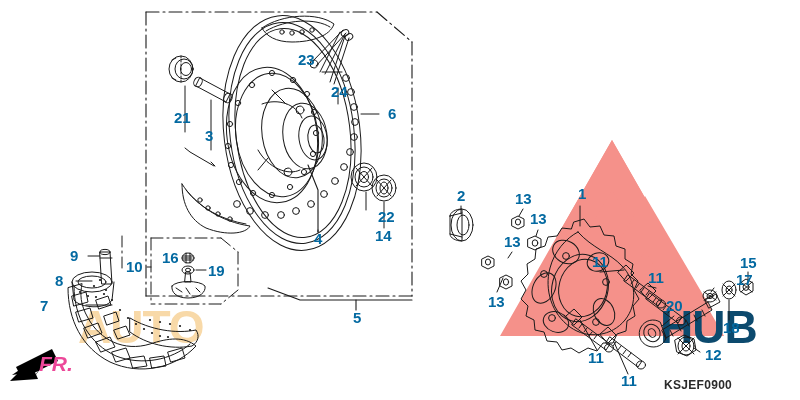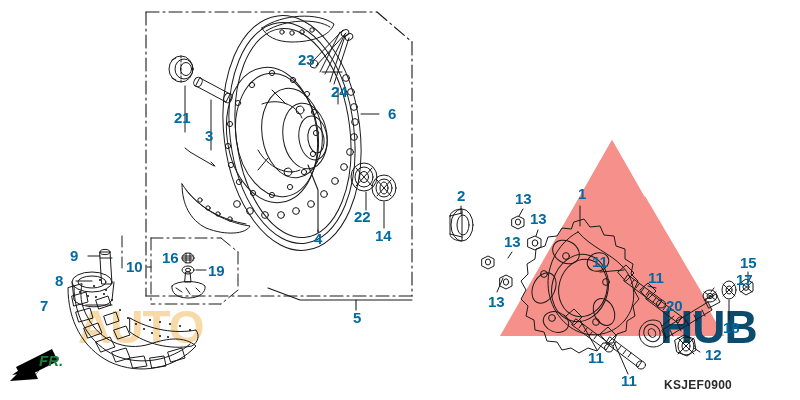--- a/index.html
+++ b/index.html
@@ -1,21 +1,21 @@
 <!DOCTYPE html>
 <html><head>
 <meta charset="utf-8">
 <style>
   html,body{margin:0;padding:0;background:#ffffff;}
   body{width:800px;height:400px;overflow:hidden;font-family:"Liberation Sans",sans-serif;}
   #stage{position:relative;width:800px;height:400px;background:#fff;}
   #stage svg{position:absolute;left:0;top:0;}
   .lbl{position:absolute;font-family:"Liberation Sans",sans-serif;font-size:15px;font-weight:700;color:#0369a1;line-height:1;white-space:nowrap;}
   .code{position:absolute;font-family:"Liberation Sans",sans-serif;font-size:12px;font-weight:700;color:#2b2b2b;letter-spacing:.3px;}
-  .frtxt{position:absolute;font-family:"Liberation Sans",sans-serif;font-size:15px;font-weight:700;font-style:italic;color:#15803d;}
+  .frtxt{position:absolute;font-family:"Liberation Sans",sans-serif;font-size:21px;font-weight:700;font-style:italic;color:#ec4899;}
   .wm-word{position:absolute;font-family:"Liberation Sans",sans-serif;font-weight:700;font-size:46px;letter-spacing:-1px;}
 </style>
 </head>
 <body>
 
 <div id="stage">
 
   <svg width="800" height="400" viewBox="0 0 800 400">
     <g fill="#f5918a">
 
@@ -408,21 +408,21 @@
   <div class="lbl" style="left:504px; top:234px;">13</div>
   <div class="lbl" style="left:488px; top:294px;">13</div>
   <div class="lbl" style="left:375px; top:228px;">14</div>
   <div class="lbl" style="left:740px; top:255px;text-align:center;">15</div>
   <div class="lbl" style="left:162px; top:250px;">16</div>
   <div class="lbl" style="left:706px; top:272px;margin-left:30px;">17</div>
   <div class="lbl" style="left:723px; top:320px;">18</div>
   <div class="lbl" style="left:208px; top:263px;">19</div>
   <div class="lbl" style="left:666px; top:298px;">20</div>
   <div class="lbl" style="left:174px; top:110px;">21</div>
-  <div class="lbl" style="left:354px; top:209px;">22</div>
+  <div class="lbl" style="left:378px; top:209px;">22</div>
   <div class="lbl" style="left:298px; top:52px;">23</div>
   <div class="lbl" style="left:331px; top:84px;">24</div>
 
   <svg width="70" height="50" style="position:absolute; left:8px; top:345px;" viewBox="0 0 70 50">
     <path d="M44 8 L26 22 L30 12 L4 30 L30 26 L24 35 Z" fill="#000"></path>
     <path d="M8 22 L44 4 L50 16 L14 34 Z" fill="#000"></path>
     <path d="M2 36 L22 16 L30 34 Z" fill="#000"></path>
   </svg>
   <div class="frtxt" style="left:39px; top:352px;">FR.</div>
 

